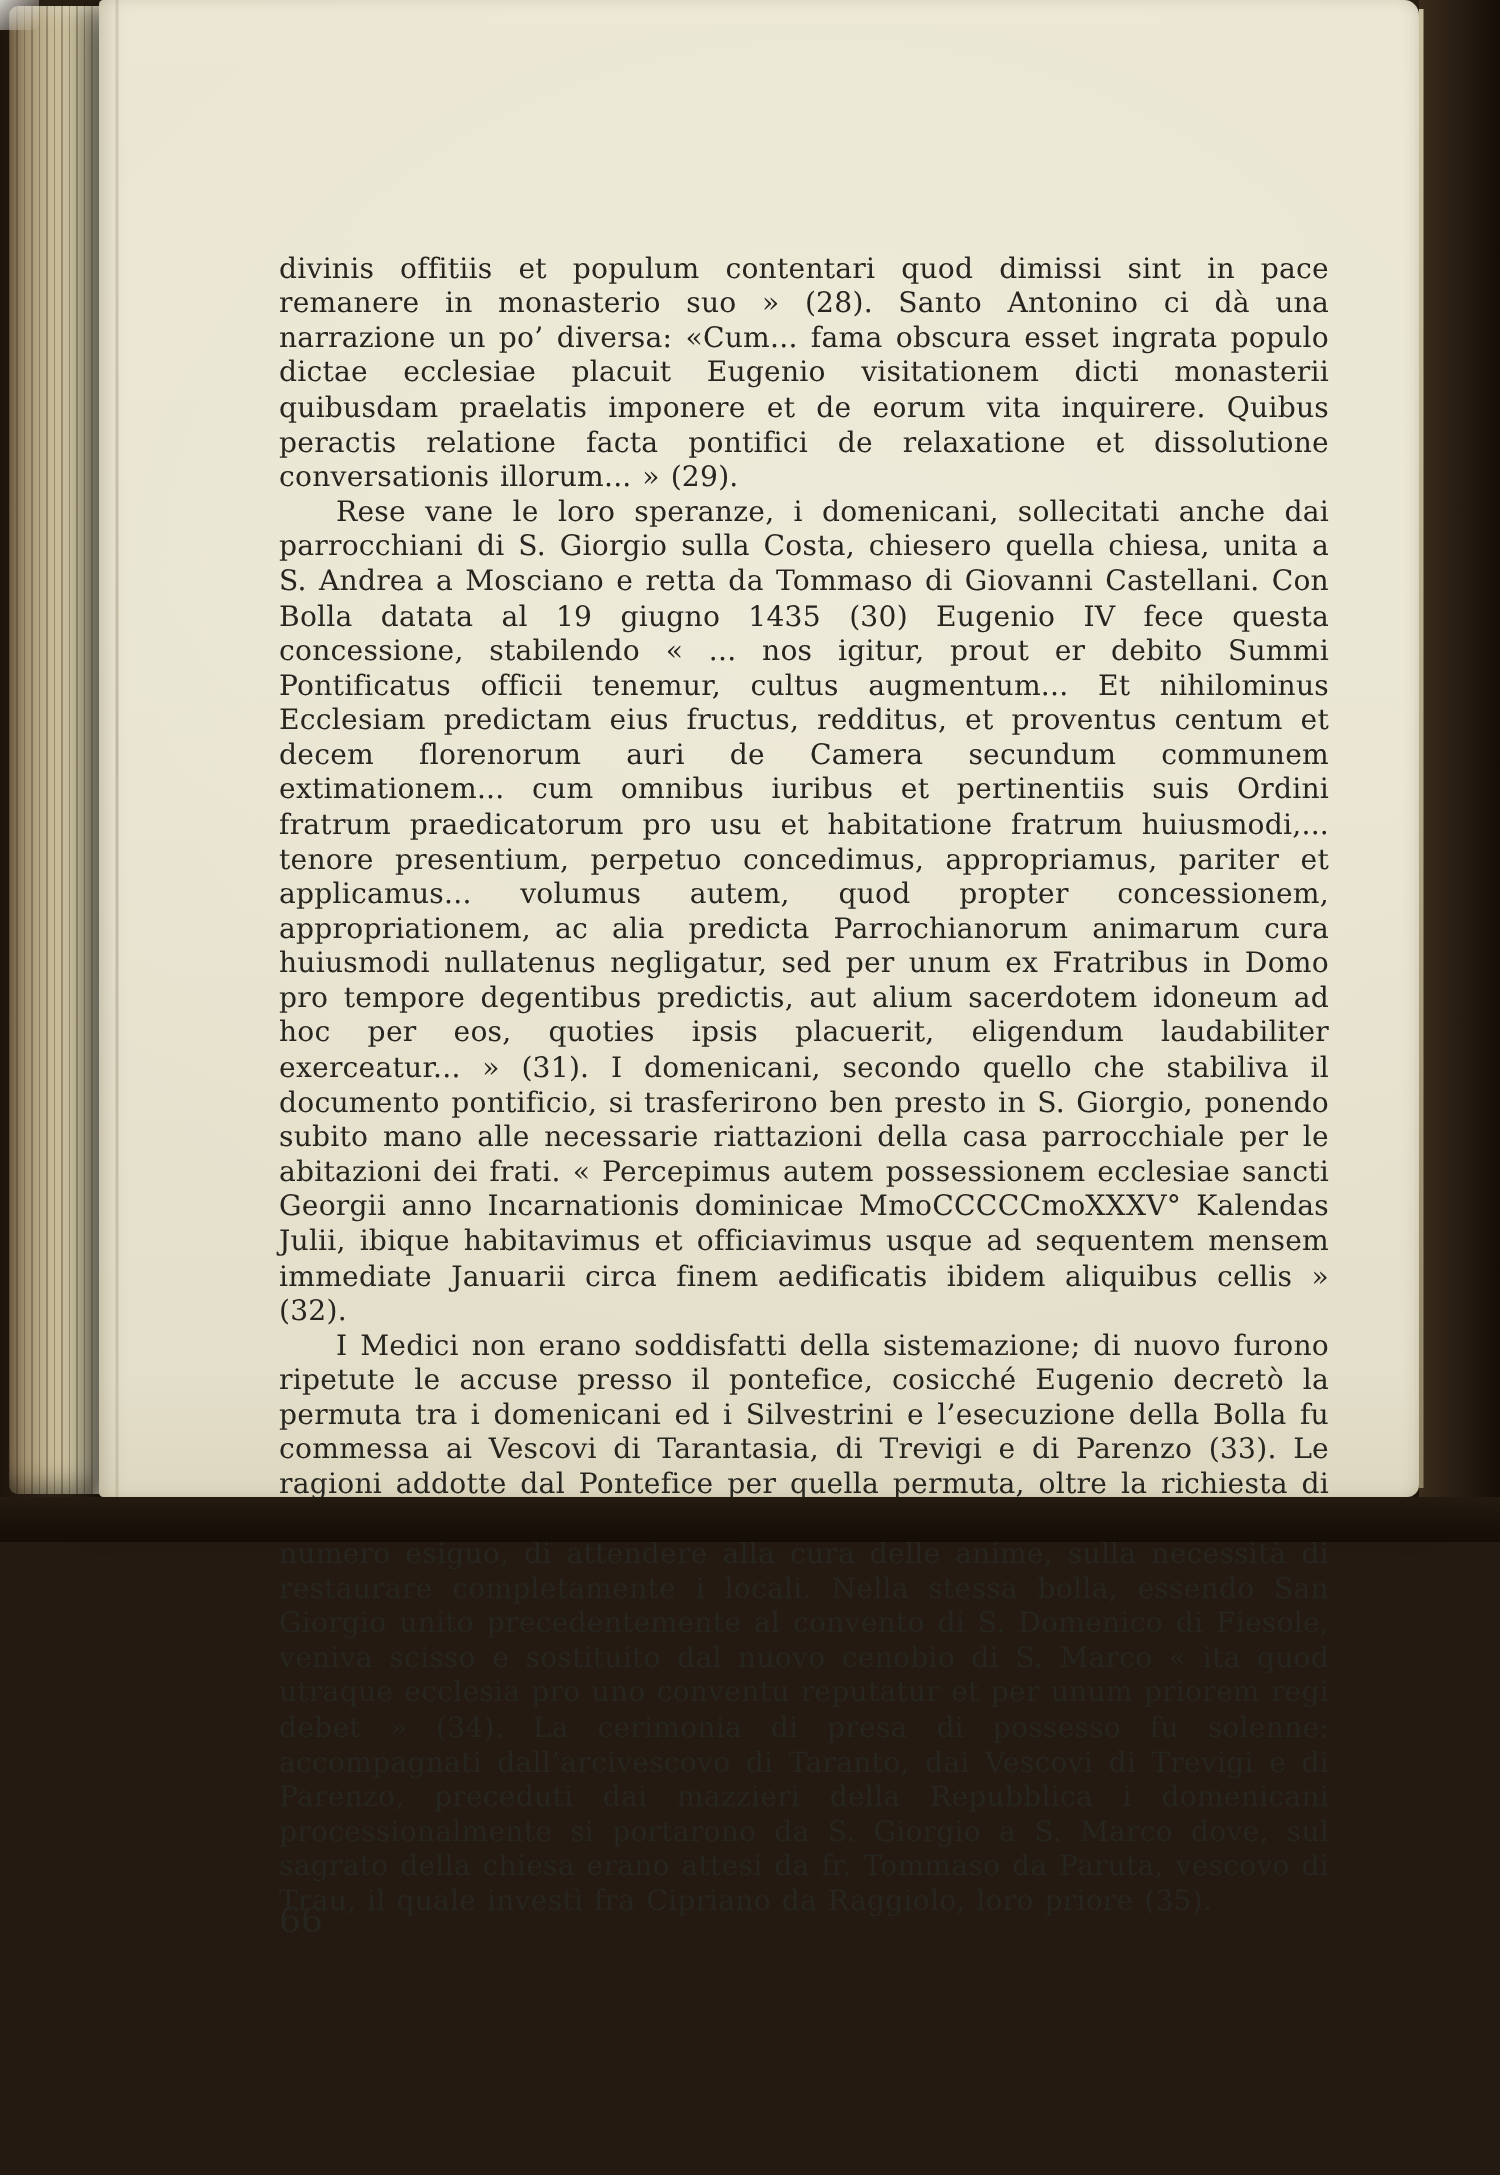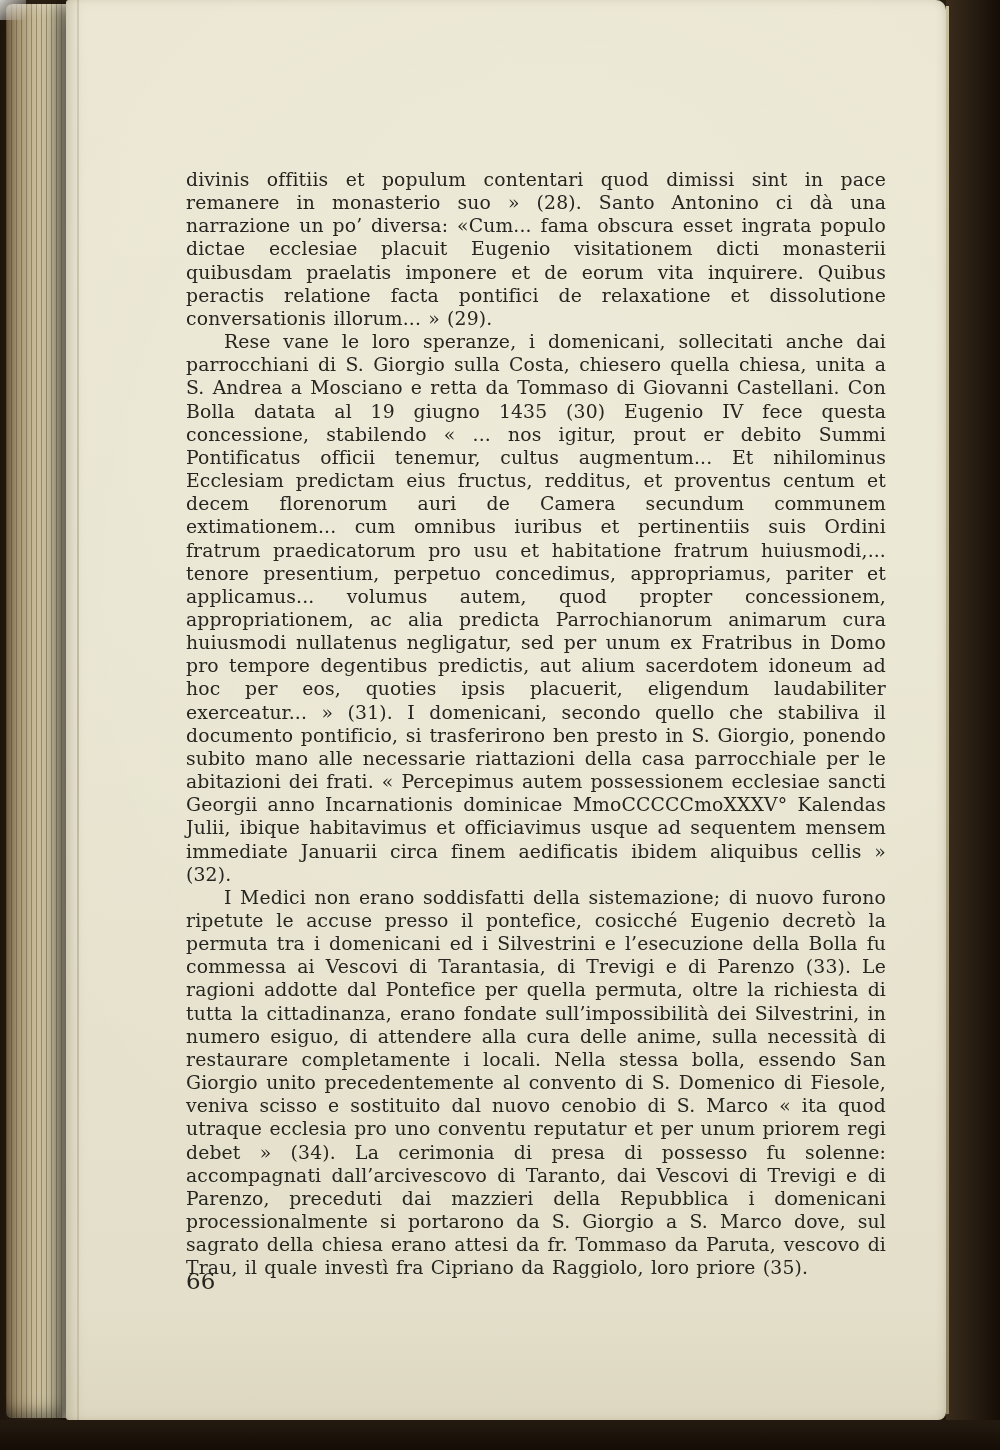--- a/index.html
+++ b/index.html
@@ -7,21 +7,21 @@
     padding: 0;
     width: 1000px;
     height: 1450px;
     overflow: hidden;
     background: #241a11;
     font-family: "DejaVu Serif", "Liberation Serif", serif;
   }
   .scan {
     position: relative;
     width: 1000px;
-    height: 1450px;
+    height: 1028px;
     background: linear-gradient(90deg, #1d140c 0%, #2b2014 3%, #2b2014 97%, #170f08 100%);
   }
   
   .page-edges-left {
     position: absolute;
     left: 6px;
     top: 4px;
     bottom: 32px;
     width: 60px;
     border-radius: 6px 0 0 6px;

